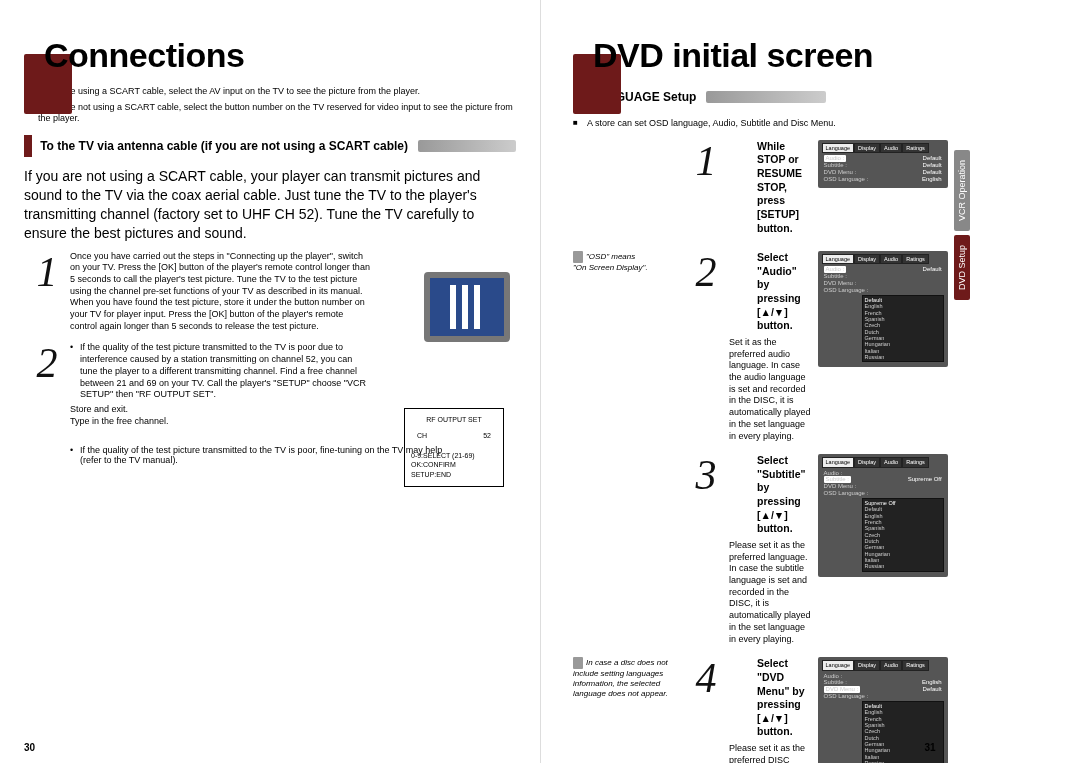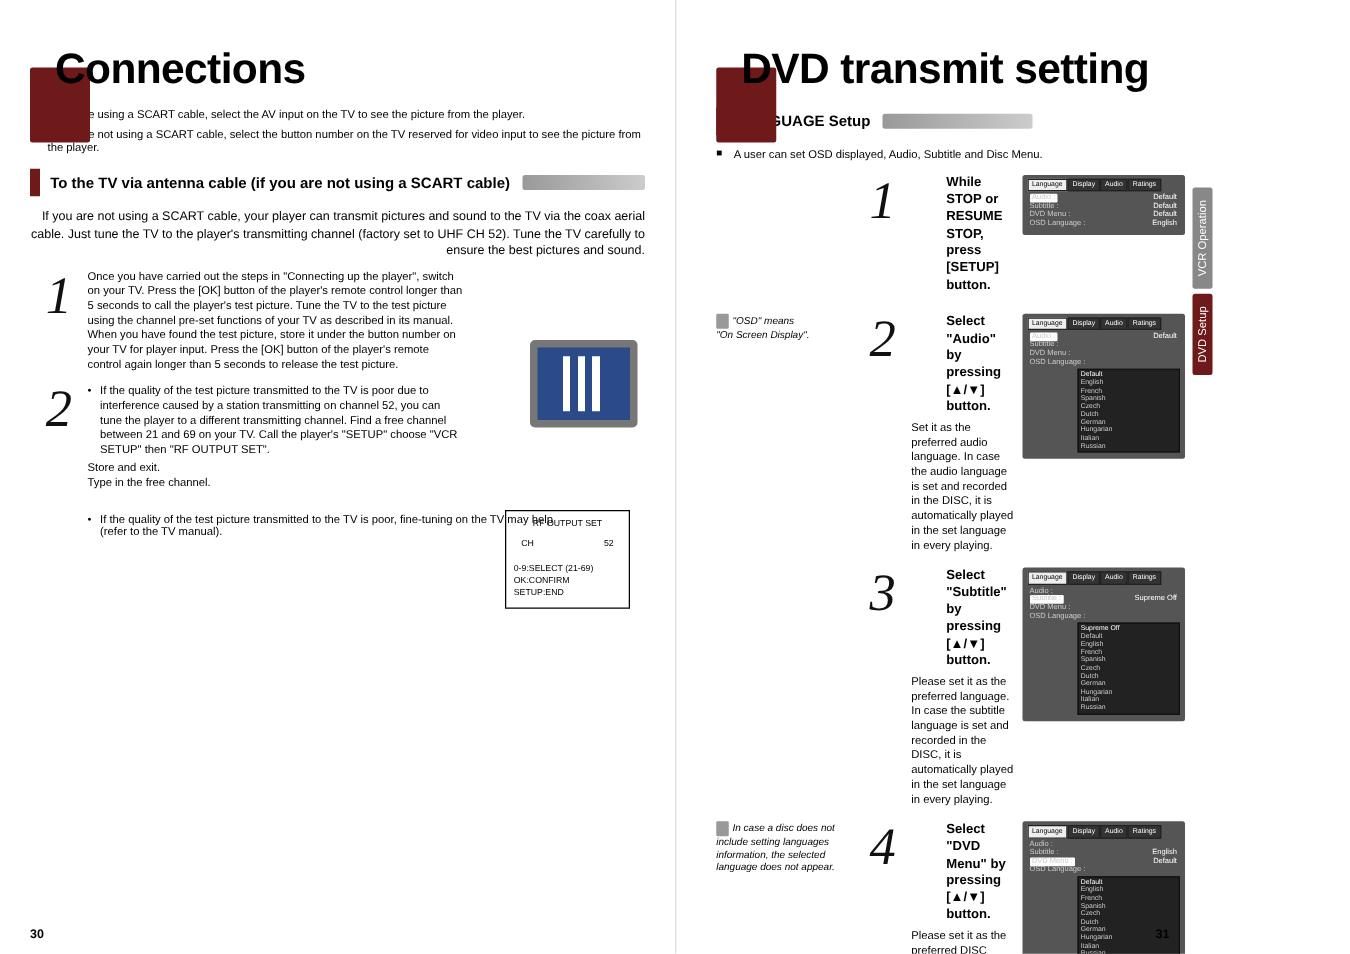--- a/index.html
+++ b/index.html
@@ -10,21 +10,21 @@
   h1.title { font-size: 34px; font-weight: bold; letter-spacing: -0.5px; line-height: 1; margin-bottom: 14px; position: relative; z-index: 2; }
   .title-accent { position: absolute; top: 34px; left: 0; width: 48px; height: 60px; background: #6e1a1a; z-index: 1; border-radius: 2px; }
   .title-wrap { position: relative; padding-top: 18px; padding-left: 20px; margin-bottom: 8px; }
   .bul { list-style: none; margin-bottom: 10px; }
   .bul li { position: relative; padding-left: 14px; margin-bottom: 4px; line-height: 1.3; }
   .bul li::before { content: "■"; position: absolute; left: 0; top: 0; font-size: 8px; }
   .sec-head { display: flex; align-items: stretch; margin: 8px 0 10px 0; position: relative; }
   .sec-red { background: #6e1a1a; width: 10px; margin-right: 4px; }
   .sec-title { font-weight: bold; font-size: 12px; padding: 4px 6px 4px 4px; white-space: nowrap; }
   .sec-tail { width: 120px; height: 12px; background: linear-gradient(90deg,#999,#ccc); align-self:center; margin-left:4px; border-radius:2px;}
-  .para { font-size: 10px; line-height: 1.35; margin-bottom: 8px; text-align: right; }
+  .para { font-size: 14px; line-height: 1.35; margin-bottom: 8px; }
   .steps { }
   .step { display: flex; margin-bottom: 10px; position: relative; }
   .bignum { font-family: "Times New Roman", serif; font-size: 42px; font-style: italic; width: 46px; text-align: center; line-height: 1; color: #111; flex-shrink:0;}
   .stepbody { flex: 1; font-size: 9px; line-height: 1.3; }
   .stepbody .strong { font-weight: bold; font-size: 10.5px; display:block; margin-bottom:4px;margin-left:28px;}
   .mini-bul { list-style: none; }
   .mini-bul li { position: relative; padding-left: 10px; margin-bottom: 3px; }
   .mini-bul li::before { content: "•"; position: absolute; left: 0; top: 0; }
   .tv-fig { width: 86px; height: 70px; border: 6px solid #777; background: #2a4a8a; position: absolute; right: 30px; top: 272px; border-radius: 4px; display:flex; justify-content:center; align-items:center;}
   .tv-fig .bars { width: 34px; height: 44px; background: repeating-linear-gradient(90deg,#fff 0 6px,#2a4a8a 6px 12px);}
@@ -110,29 +110,29 @@
       <div>0-9:SELECT (21-69)</div>
       <div>OK:CONFIRM    SETUP:END</div>
     </div>
 
     <div class="pgnum left">30</div>
   </div>
 
   <div class="page page-right">
     <div class="title-wrap">
       <div class="title-accent"></div>
-      <h1 class="title">DVD transmit setting</h1>
+      <h1 class="title">DVD initial screen</h1>
     </div>
     <div class="sec-head">
       <div class="sec-red"></div>
       <div class="sec-title">LANGUAGE Setup</div>
       <div class="sec-tail"></div>
     </div>
     <ul class="bul">
-      <li>A user can set OSD displayed, Audio, Subtitle and Disc Menu.</li>
+      <li>A store can set OSD language, Audio, Subtitle and Disc Menu.</li>
     </ul>
 
     <div id="rsteps">
         <div class="rstep">
           <div class="leftnote"></div>
           <div class="bignum">1</div>
           <div class="stepbody">
             <span class="strong">While STOP or RESUME STOP, press [SETUP] button.</span>
           </div>
           <div class="osd-shot">

